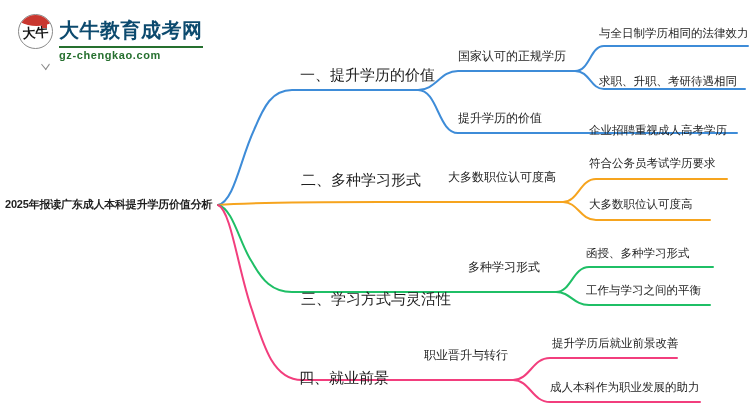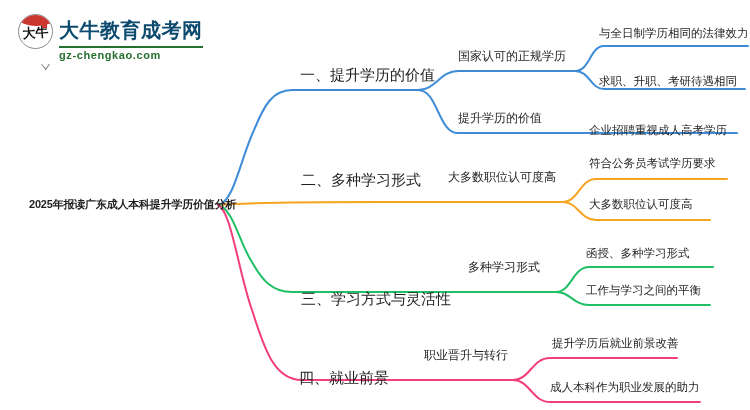--- a/index.html
+++ b/index.html
@@ -13,21 +13,21 @@
   }
   #map-svg { position:absolute; left:0; top:0; width:750px; height:410px; }
   #map-svg path { fill:none; stroke-width:2; stroke-linecap:round; }
 
   .node {
     position:absolute;
     white-space:nowrap;
     color:#1f1f1f;
     line-height:1.15;
   }
-  .root-topic   { font-size:11px; font-weight:600; letter-spacing:-0.2px;margin-left:24px; }
+  .root-topic   { font-size:11px; font-weight:600; letter-spacing:-0.2px; }
   .branch-label { font-size:15px; }
   .sub-node     { font-size:12px; }
   .leaf         { font-size:11.5px; }
 
   
   .logo { position:absolute; left:18px; top:14px; display:flex; align-items:flex-start; }
   .logo-icon {
     position:relative; width:35px; height:35px;
     border:1px solid #8a8a8a; border-radius:50%;
     background:#fff; overflow:hidden; flex:none;

